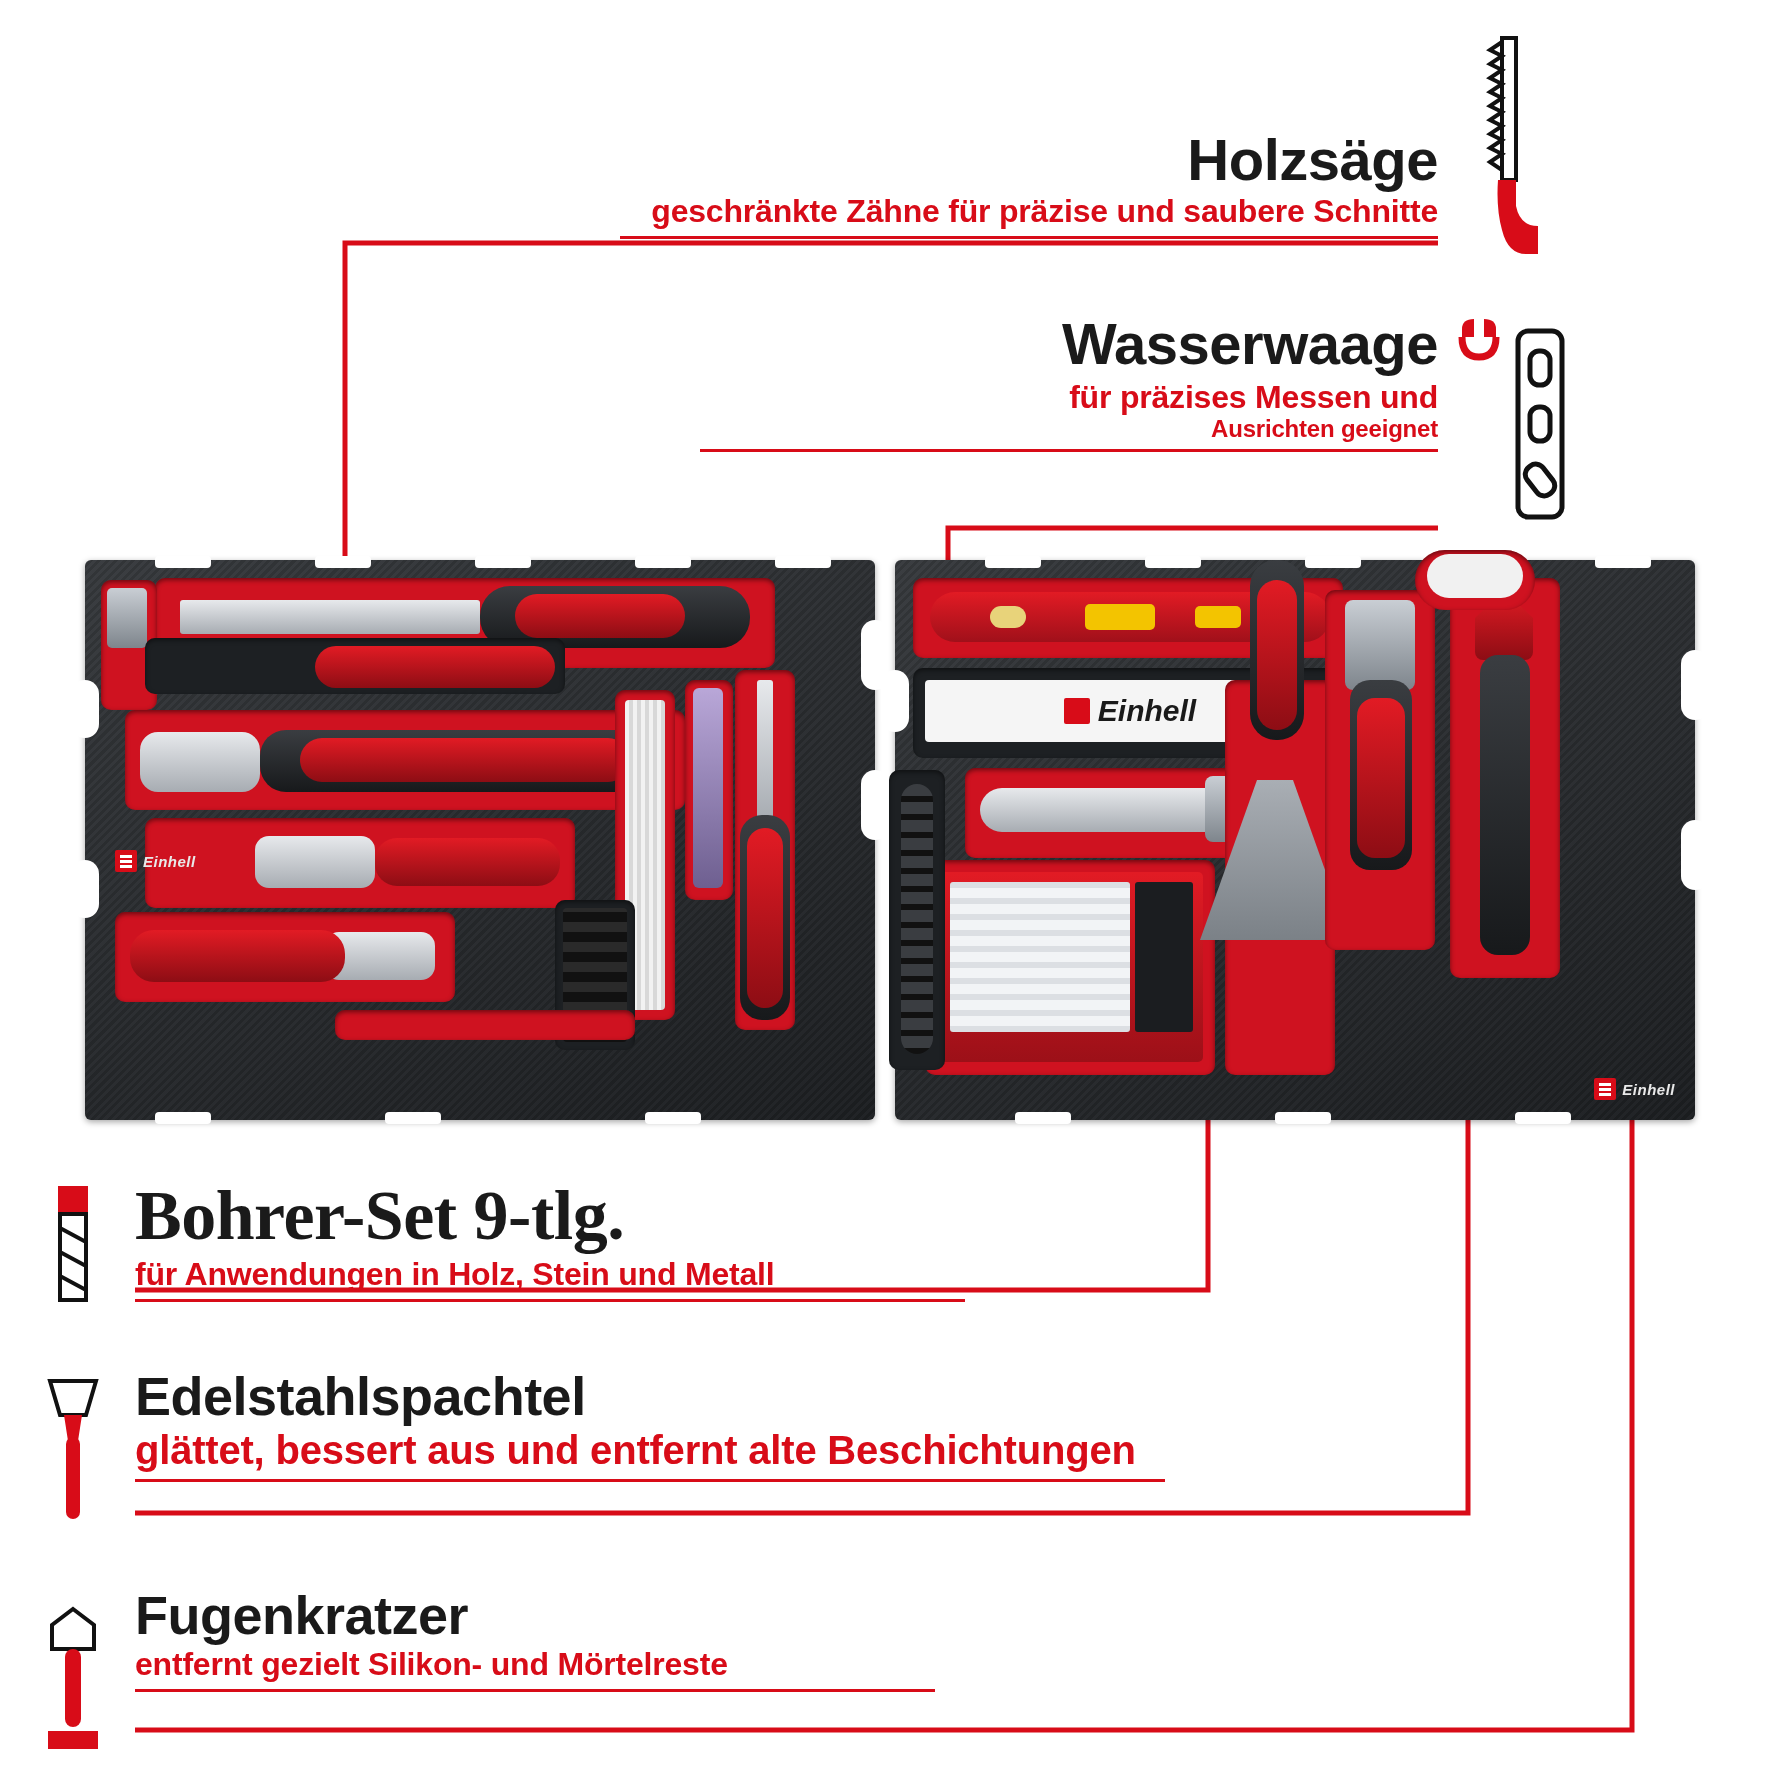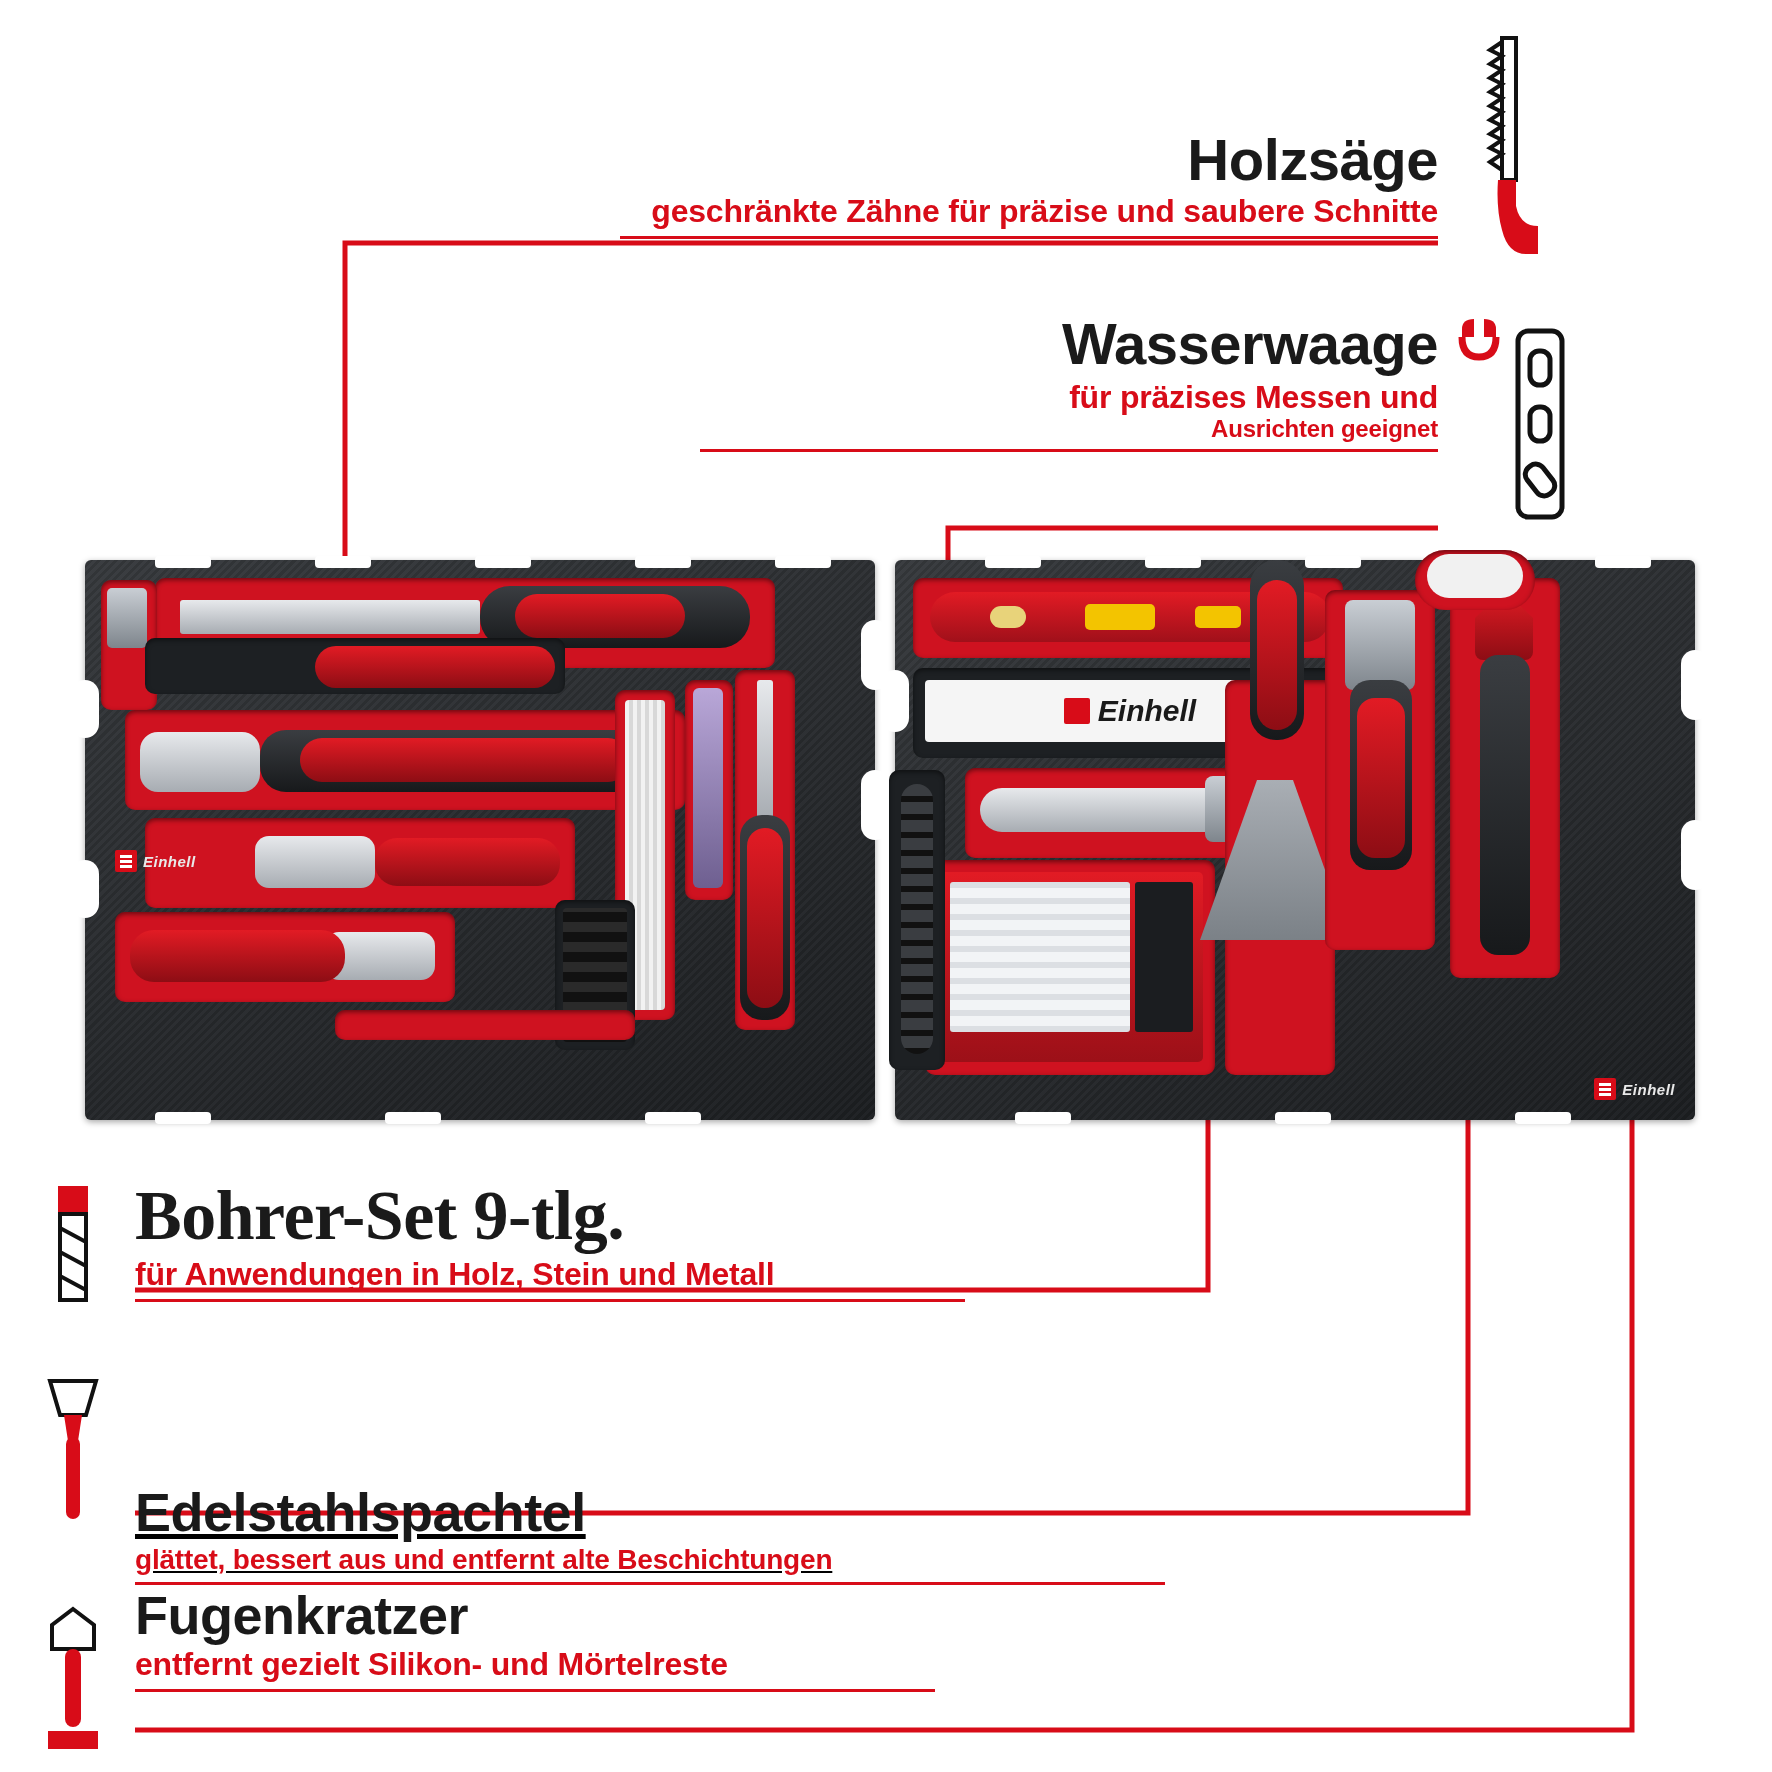--- a/index.html
+++ b/index.html
@@ -248,23 +248,23 @@
     <div class="title" style="font-size:70px;font-family:Liberation Serif, serif;">Bohrer-Set 9-tlg.</div>
     <div class="sub" style="font-size:32px;margin-top:4px;">für Anwendungen in Holz, Stein und Metall</div>
     <div class="rule"></div>
   </div>
   <svg class="icon-box" style="left:38px;top:1180px;width:70px;height:130px;" viewBox="0 0 70 130">
     <path d="M20 6 L50 6 L50 34 L35 48 L20 34 Z" fill="#d80c18"></path>
     <path d="M22 34 L48 34 L48 120 L22 120 Z" fill="#fff" stroke="#111" stroke-width="4"></path>
     <path d="M22 48 L48 62 M22 72 L48 86 M22 96 L48 110" stroke="#111" stroke-width="4" fill="none"></path>
   </svg>
 
-  <div class="callout left-align" style="left:135px;top:1484px;width:1030px;text-decoration:underline;">
+  <div class="callout left-align" style="left:135px;top:1368px;width:1030px;">
     <div class="title" style="font-size:54px;">Edelstahlspachtel</div>
-    <div class="sub" style="font-size:28px;margin-top:4px;">glättet, bessert aus und entfernt alte Beschichtungen</div>
+    <div class="sub" style="font-size:40px;margin-top:4px;">glättet, bessert aus und entfernt alte Beschichtungen</div>
     <div class="rule"></div>
   </div>
   <svg class="icon-box" style="left:38px;top:1375px;width:70px;height:150px;" viewBox="0 0 70 150">
     <path d="M12 6 L58 6 L48 40 L22 40 Z" fill="#fff" stroke="#111" stroke-width="4"></path>
     <path d="M26 40 L44 40 L40 66 L30 66 Z" fill="#d80c18"></path>
     <rect x="28" y="62" width="14" height="82" rx="7" fill="#d80c18"></rect>
   </svg>
 
   <div class="callout left-align" style="left:135px;top:1587px;width:800px;">
     <div class="title" style="font-size:54px;">Fugenkratzer</div>

